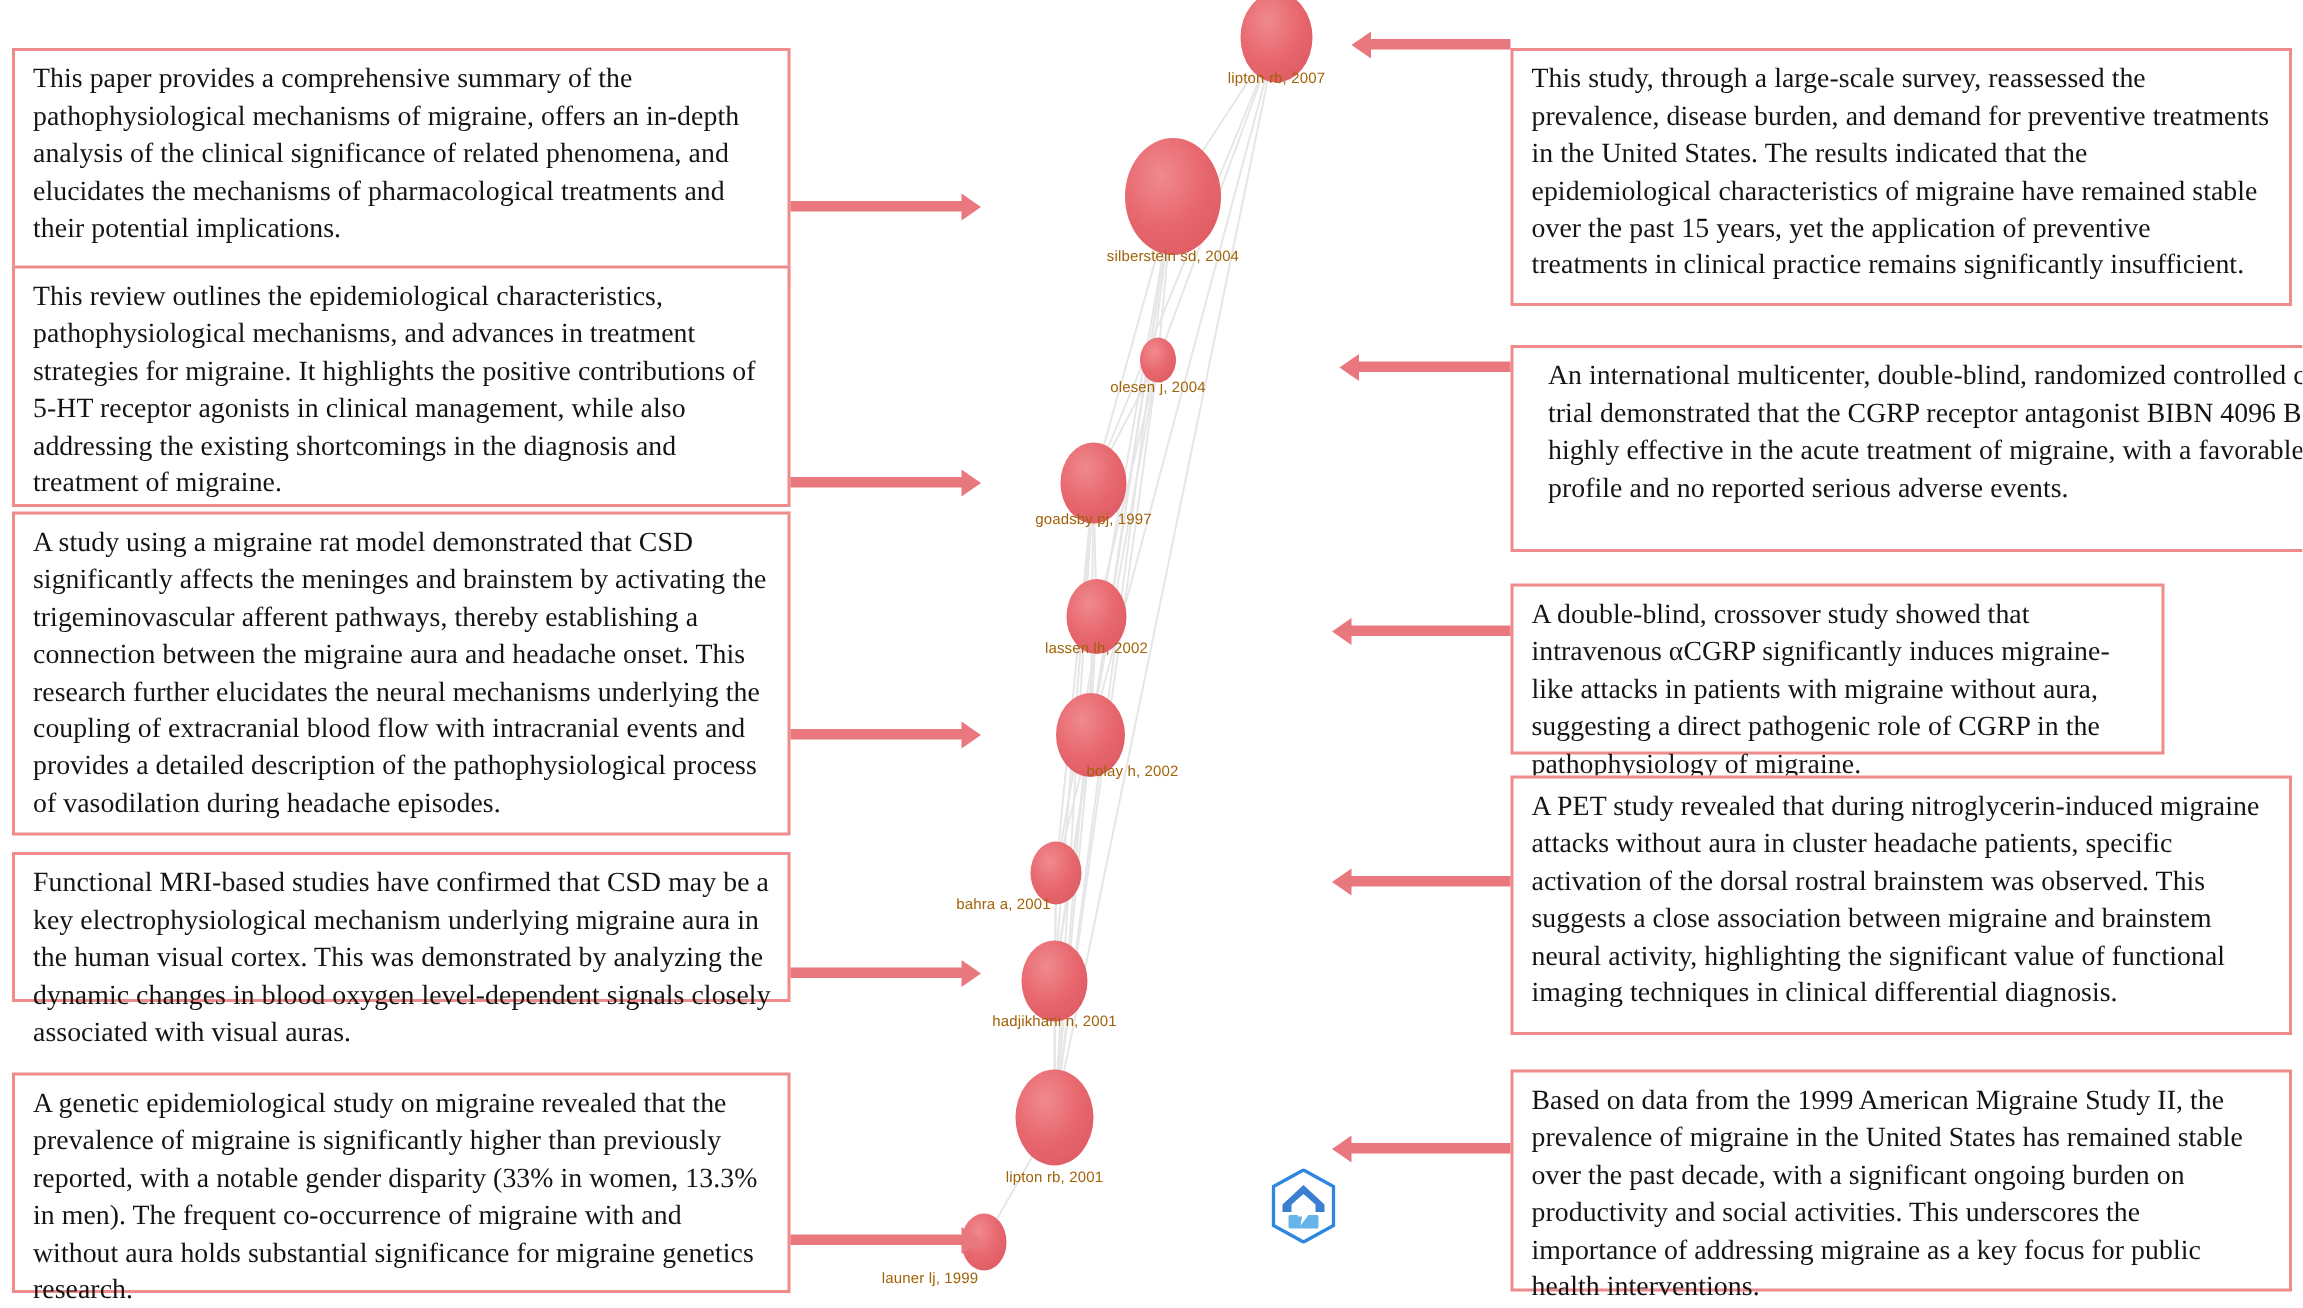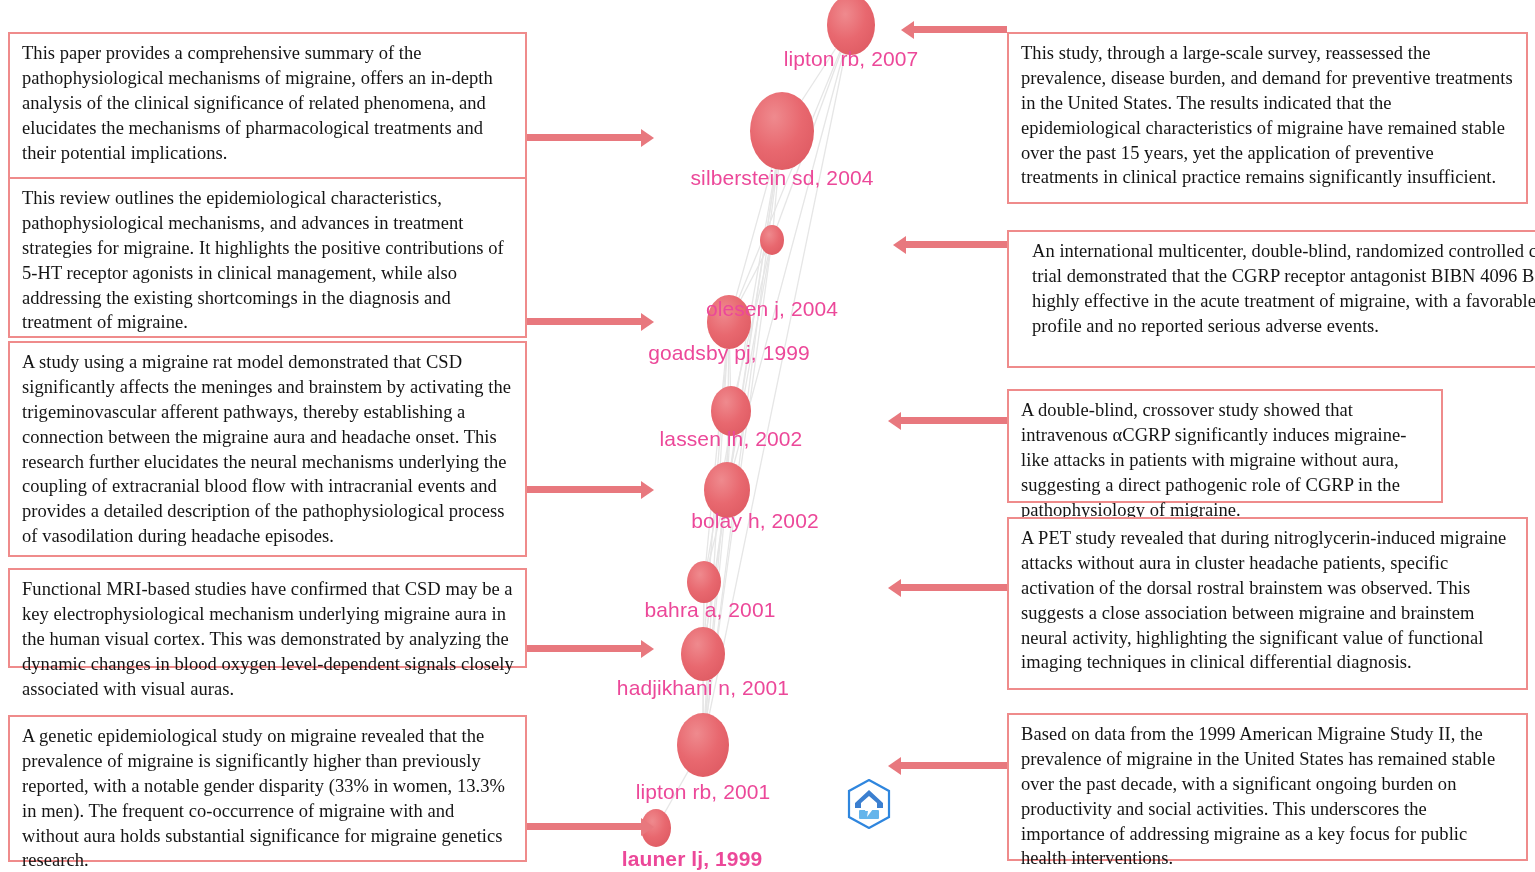--- a/index.html
+++ b/index.html
@@ -58,22 +58,22 @@
     position: absolute;
     left: 0;
     top: 0;
     width: 1535px;
     height: 872px;
     pointer-events: none;
   }
   .node-label {
     position: absolute;
     font-family: "Liberation Sans", "DejaVu Sans", sans-serif;
-    font-size: 21px;
-    color: #ec4899;
+    font-size: 10px;
+    color: #a16207;
     white-space: nowrap;
     transform: translateX(-50%);
     letter-spacing: 0.1px;
   }
 
   
   #logo {
     position: absolute;
     left: 847px;
     top: 779px;
@@ -135,28 +135,28 @@
         <ellipse cx="704" cy="582" rx="17" ry="21" fill="url(#nodeGrad)"></ellipse>
         <ellipse cx="703" cy="654" rx="22" ry="27" fill="url(#nodeGrad)"></ellipse>
         <ellipse cx="703" cy="745" rx="26" ry="32" fill="url(#nodeGrad)"></ellipse>
         <ellipse cx="656" cy="828" rx="15" ry="19" fill="url(#nodeGrad)"></ellipse>
       </g>
   </svg>
 
   <div id="node-labels">
       <div class="node-label" style="left: 851px; top: 47px;">lipton rb, 2007</div>
       <div class="node-label" style="left: 782px; top: 166px;">silberstein sd, 2004</div>
-      <div class="node-label" style="left: 772px; top: 253px; margin-top: 44px;">olesen j, 2004</div>
-      <div class="node-label" style="left: 729px; top: 341px;">goadsby pj, 1999</div>
+      <div class="node-label" style="left: 772px; top: 253px;">olesen j, 2004</div>
+      <div class="node-label" style="left: 729px; top: 341px;">goadsby pj, 1997</div>
       <div class="node-label" style="left: 731px; top: 427px;">lassen lh, 2002</div>
       <div class="node-label" style="left: 727px; top: 509px; margin-left: 28px;">bolay h, 2002</div>
-      <div class="node-label" style="left: 704px; top: 598px; padding-left: 12px;">bahra a, 2001</div>
+      <div class="node-label" style="left: 663px; top: 598px; padding-left: 12px;">bahra a, 2001</div>
       <div class="node-label" style="left: 703px; top: 676px;">hadjikhani n, 2001</div>
       <div class="node-label" style="left: 703px; top: 780px;">lipton rb, 2001</div>
-      <div class="node-label" style="left: 692px; top: 847px; font-weight: bold;">launer lj, 1999</div>
+      <div class="node-label" style="left: 620px; top: 847px;">launer lj, 1999</div>
     </div>
 
   <div class="note" style="left:8px; top:32px; width:519px; height:159px;">This paper provides a comprehensive summary of the pathophysiological mechanisms of migraine, offers an in-depth analysis of the clinical significance of related phenomena, and elucidates the mechanisms of pharmacological treatments and their potential implications.</div>
 
   <div class="note" style="left:8px; top:177px; width:519px; height:161px;">This review outlines the epidemiological characteristics, pathophysiological mechanisms, and advances in treatment strategies for migraine. It highlights the positive contributions of 5-HT receptor agonists in clinical management, while also addressing the existing shortcomings in the diagnosis and treatment of migraine.</div>
 
   <div class="note" style="left:8px; top:341px; width:519px; height:216px;">A study using a migraine rat model demonstrated that CSD significantly affects the meninges and brainstem by activating the trigeminovascular afferent pathways, thereby establishing a connection between the migraine aura and headache onset. This research further elucidates the neural mechanisms underlying the coupling of extracranial blood flow with intracranial events and provides a detailed description of the pathophysiological process of vasodilation during headache episodes.</div>
 
   <div class="note" style="left:8px; top:568px; width:519px; height:100px;">Functional MRI-based studies have confirmed that CSD may be a key electrophysiological mechanism underlying migraine aura in the human visual cortex. This was demonstrated by analyzing the dynamic changes in blood oxygen level-dependent signals closely associated with visual auras.</div>
 

